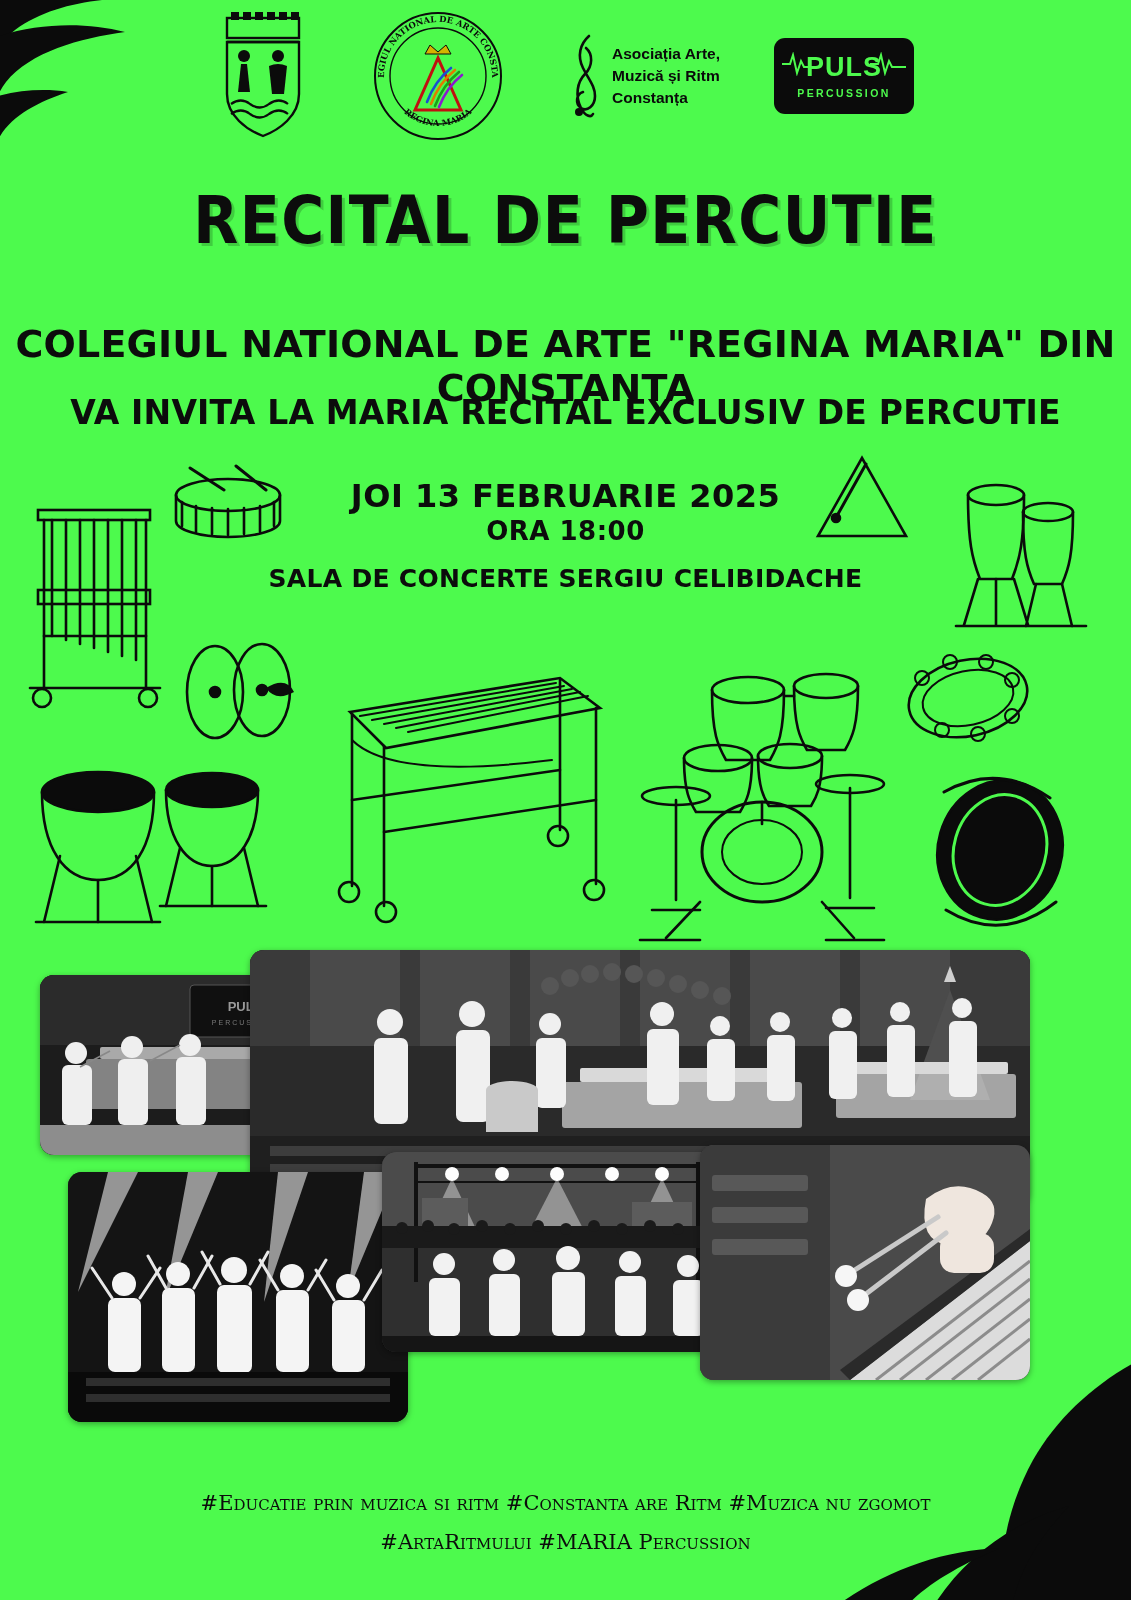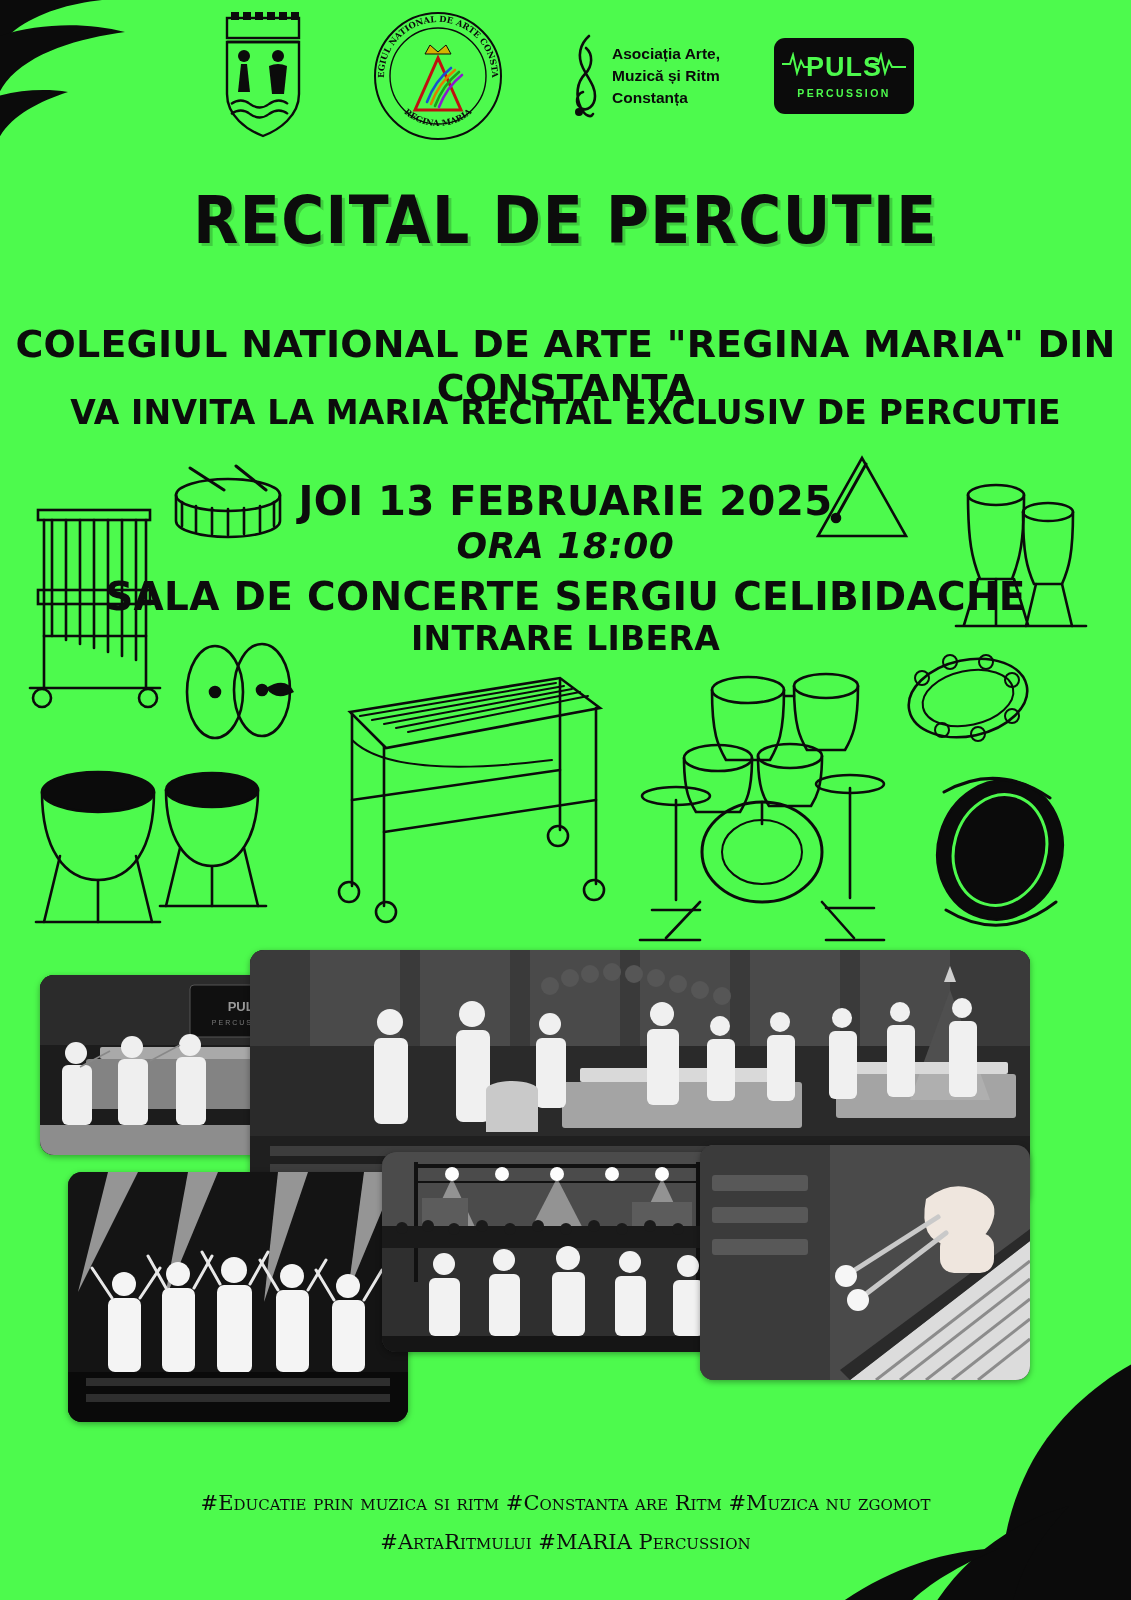--- a/index.html
+++ b/index.html
@@ -79,23 +79,23 @@
   .subline1 { top: 322px; font-size: 38px; letter-spacing: .2px; }
   .subline2 { top: 393px; font-size: 33px; letter-spacing: .2px; }
 
   .event-info {
     position: absolute; top: 478px; left: 0; right: 0;
     text-align: center; color: #0c0c0c; font-weight: bold;
     font-family: "DejaVu Sans", sans-serif;
     line-height: 1.18;
     z-index: 4;
   }
-  .event-info .l1 { font-size: 40px; letter-spacing: .5px; }
-  .event-info .l2 { font-size: 36px; letter-spacing: .5px; font-style: italic; }
-  .event-info .l3 { font-size: 39px; letter-spacing: .3px; margin-top: 6px; }
+  .event-info .l1 { font-size: 32px; letter-spacing: .5px; }
+  .event-info .l2 { font-size: 26px; letter-spacing: .5px; }
+  .event-info .l3 { font-size: 25px; letter-spacing: .3px; margin-top: 18px; }
   .event-info .l4 { font-size: 33px; letter-spacing: .3px; }
 
   
   .instruments { position: absolute; top: 440px; left: 0; width: 1131px; height: 520px; z-index: 2; }
 
   
   .collage { position: absolute; top: 940px; left: 0; width: 1131px; height: 520px; z-index: 3; }
   .photo {
     position: absolute;
     border-radius: 14px;
@@ -344,21 +344,20 @@
       <path d="M946,470 q56,34 110,-8" stroke="#0b0b0b" stroke-width="3"></path>
       <path d="M944,352 q54,-30 106,6" stroke="#0b0b0b" stroke-width="3"></path>
     </g>
   </g>
 </svg>
 
 <div class="event-info">
   <div class="l1">JOI 13 FEBRUARIE 2025</div>
   <div class="l2">ORA 18:00</div>
   <div class="l3">SALA DE CONCERTE SERGIU CELIBIDACHE</div>
-  <div class="l4">INTRARE LIBERA</div>
 </div>
 
 <div class="collage">
 
   <div class="photo" style="left:40px; top:35px; width:330px; height:180px;">
     <svg width="330" height="180" viewBox="0 0 330 180" aria-hidden="true">
       <rect width="330" height="180" fill="#1c1c1c"></rect>
       <rect x="0" y="0" width="330" height="70" fill="#2b2b2b"></rect>
       <rect x="150" y="10" width="110" height="52" rx="4" fill="#101010" stroke="#555"></rect>
       <text x="205" y="36" fill="#9a9a9a" font-size="13" font-family="'Liberation Sans',sans-serif" text-anchor="middle" font-weight="bold">PULS</text>

